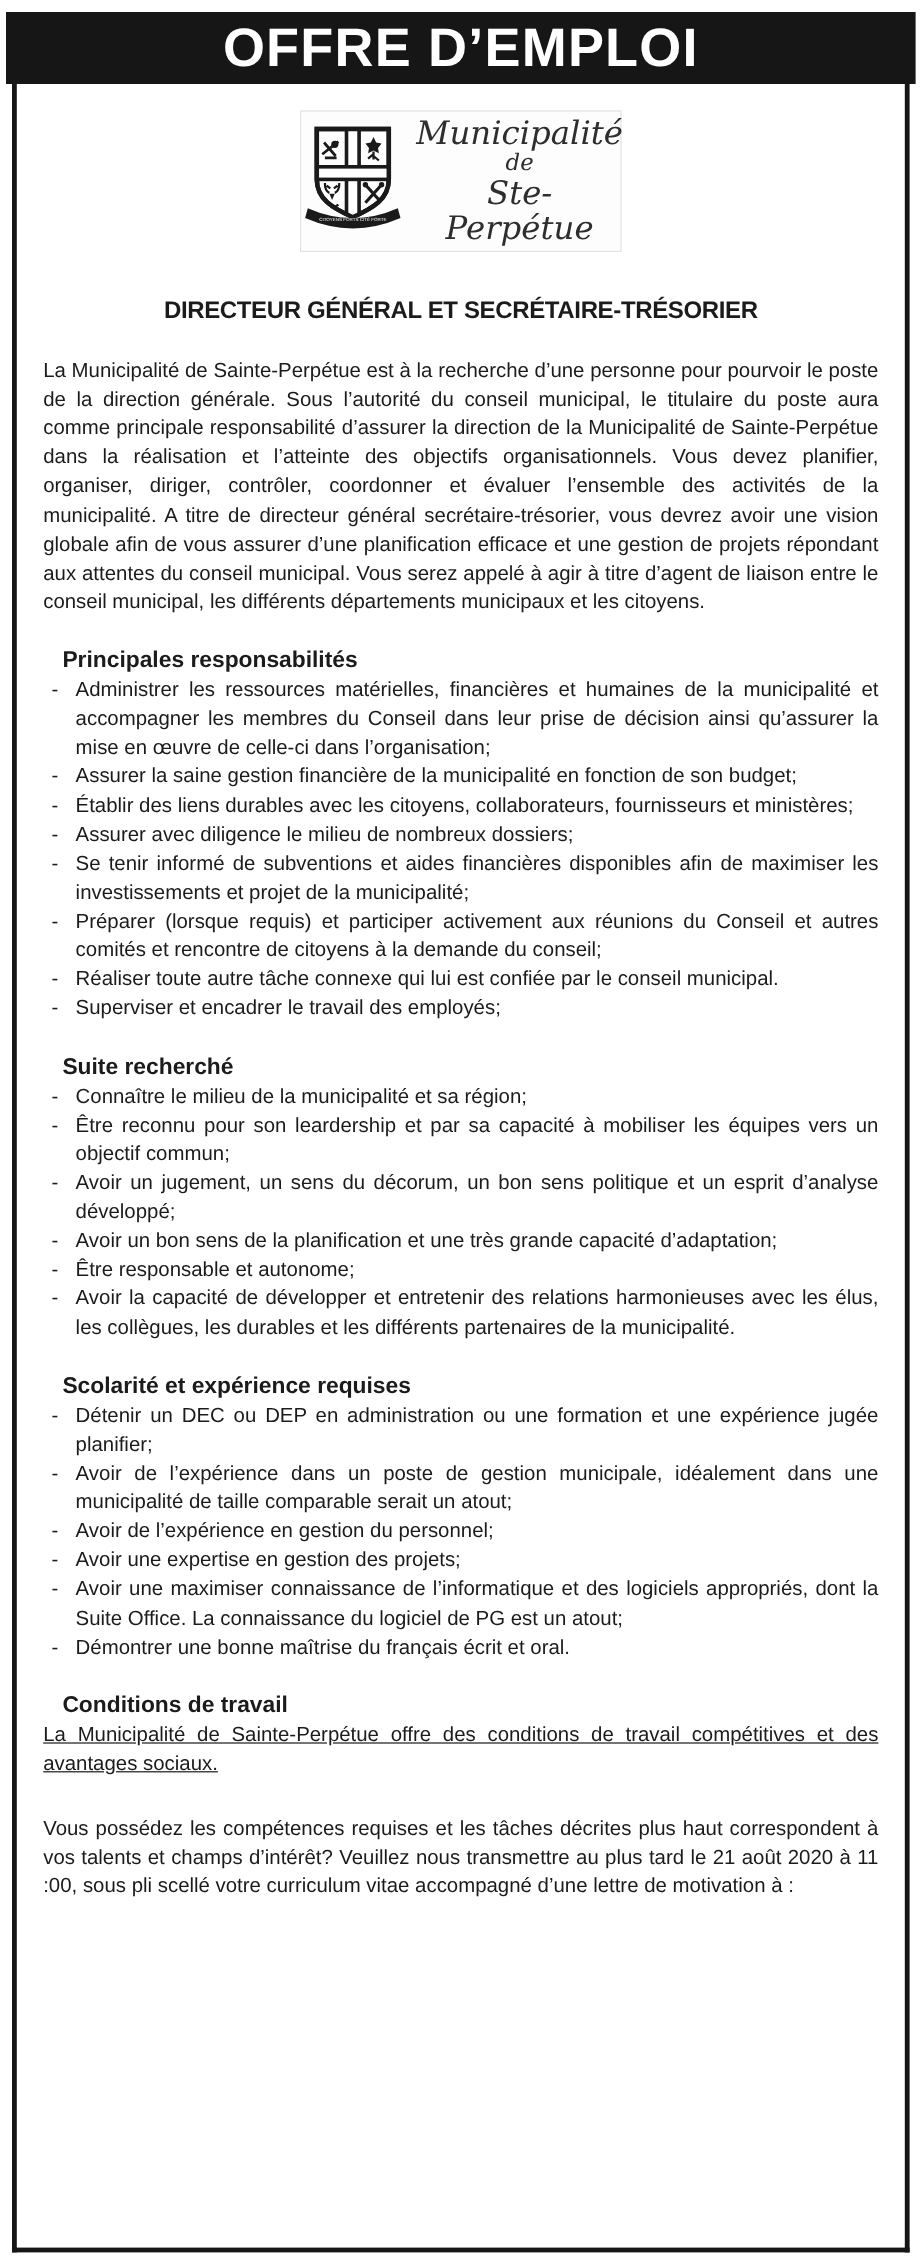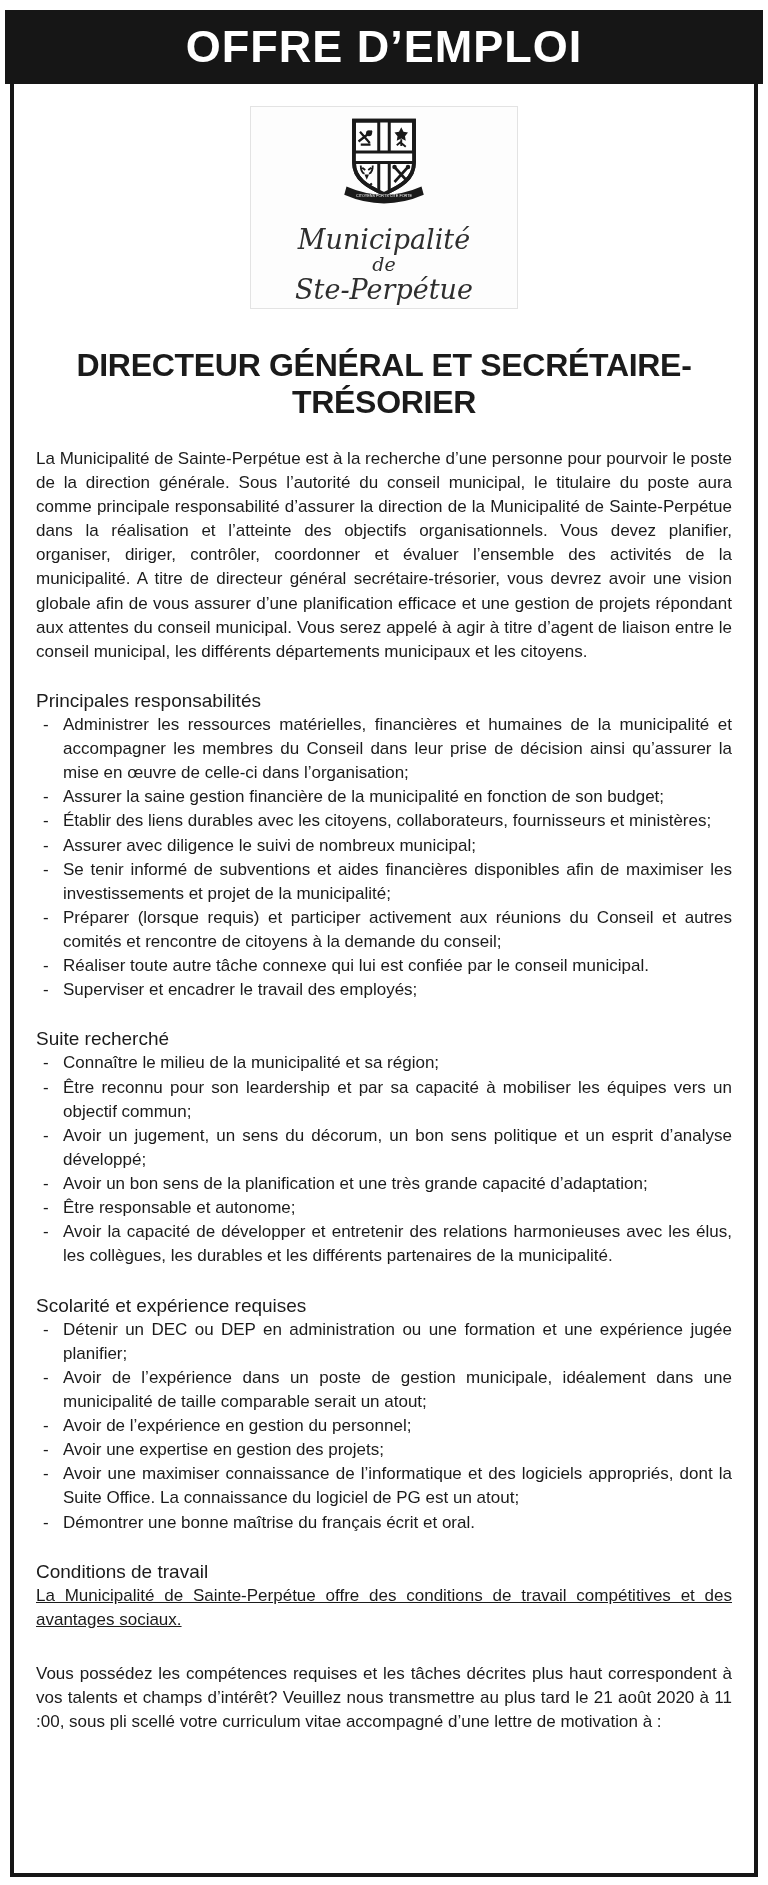--- a/index.html
+++ b/index.html
@@ -4,49 +4,49 @@
 <style>
   html, body { margin:0; padding:0; background:#ffffff; }
   .page {
     width:768px; min-height:1885px; box-sizing:border-box;
     padding:10px 5px 8px; margin:0 auto;
     font-family:"Liberation Sans", sans-serif;
     color:var(--text,#1b1b1b);
     display:flex; flex-direction:column;
   }
   .banner {
-    background:var(--banner-bg,#161616); height:74px; flex:0 0 auto;
+    background:var(--banner-bg,#161616); height:60px; flex:0 0 auto;
     display:flex; align-items:center; justify-content:center;
   }
   .banner-title {
     color:#ffffff; font-size:45px; font-weight:700; letter-spacing:1px;
   }
   .frame {
     border:4px solid var(--frame-border,#161616); border-top:none;
     margin:0 5px; padding:14px 22px 26px; flex:1 1 auto; box-sizing:border-box;
   }
   .logo {
     width:268px; margin:8px auto 6px; padding:4px 8px; box-sizing:border-box;
     display:flex; align-items:center; justify-content:center; gap:8px;
-    background:#fdfdfd; border:1px solid #e3e3e3;flex-direction:column;
+    background:#fdfdfd; border:1px solid #e3e3e3;
   }
   .crest { width:90px; height:106px; flex:0 0 auto; }
   .logo-text {
     text-align:center; font-family:"DejaVu Serif", serif; font-style:italic;
     color:#2e2e2e; line-height:1.08;
   }
   .logo-name-1, .logo-name-3 { font-size:27px; }
   .logo-name-2 { font-size:19px; }
   .position-title {
-    text-align:center; font-size:32px; font-weight:700; letter-spacing:-0.3px;
+    text-align:center; font-size:20px; font-weight:700; letter-spacing:-0.3px;
     margin:38px 0 26px;
   }
   p, li, .address { font-size:17px; line-height:1.42; }
   p.just { text-align:justify; margin:0 0 26px; }
-  h2.sec { font-size:19px; font-weight:400; margin:0 0 1px; }
+  h2.sec { font-size:19px; font-weight:700; margin:0 16px 1px; }
   ul.dash { list-style:none; margin:0 0 26px; padding:0; }
   ul.dash li { position:relative; padding-left:27px; text-align:justify; }
   ul.dash li::before { content:"-"; position:absolute; left:7px; }
   .cond-body { text-align:justify; margin:0 0 30px;text-decoration:underline; }
   .app-intro { text-align:justify; margin:10px 0 0; }
 </style>
 </head>
 <body>
 
 <div class="page">
@@ -102,21 +102,21 @@
 
     <h1 class="position-title">DIRECTEUR GÉNÉRAL ET SECRÉTAIRE-TRÉSORIER</h1>
 
     <p class="just">La Municipalité de Sainte-Perpétue est à la recherche d’une personne pour pourvoir le poste de la direction générale. Sous l’autorité du conseil municipal, le titulaire du poste aura comme principale responsabilité d’assurer la direction de la Municipalité de Sainte-Perpétue dans la réalisation et l’atteinte des objectifs organisationnels. Vous devez planifier, organiser, diriger, contrôler, coordonner et évaluer l’ensemble des activités de la municipalité. A titre de directeur général secrétaire-trésorier, vous devrez avoir une vision globale afin de vous assurer d’une planification efficace et une gestion de projets répondant aux attentes du conseil municipal. Vous serez appelé à agir à titre d’agent de liaison entre le conseil municipal, les différents départements municipaux et les citoyens.</p>
 
     <h2 class="sec">Principales responsabilités</h2>
     <ul class="dash">
       <li>Administrer les ressources matérielles, financières et humaines de la municipalité et accompagner les membres du Conseil dans leur prise de décision ainsi qu’assurer la mise en œuvre de celle-ci dans l’organisation;</li>
       <li>Assurer la saine gestion financière de la municipalité en fonction de son budget;</li>
       <li>Établir des liens durables avec les citoyens, collaborateurs, fournisseurs et ministères;</li>
-      <li>Assurer avec diligence le suivi de nombreux municipal;</li>
+      <li>Assurer avec diligence le milieu de nombreux dossiers;</li>
       <li>Se tenir informé de subventions et aides financières disponibles afin de maximiser les investissements et projet de la municipalité;</li>
       <li>Préparer (lorsque requis) et participer activement aux réunions du Conseil et autres comités et rencontre de citoyens à la demande du conseil;</li>
       <li>Réaliser toute autre tâche connexe qui lui est confiée par le conseil municipal.</li>
       <li>Superviser et encadrer le travail des employés;</li>
     </ul>
 
     <h2 class="sec">Suite recherché</h2>
     <ul class="dash">
       <li>Connaître le milieu de la municipalité et sa région;</li>
       <li>Être reconnu pour son leardership et par sa capacité à mobiliser les équipes vers un objectif commun;</li>

